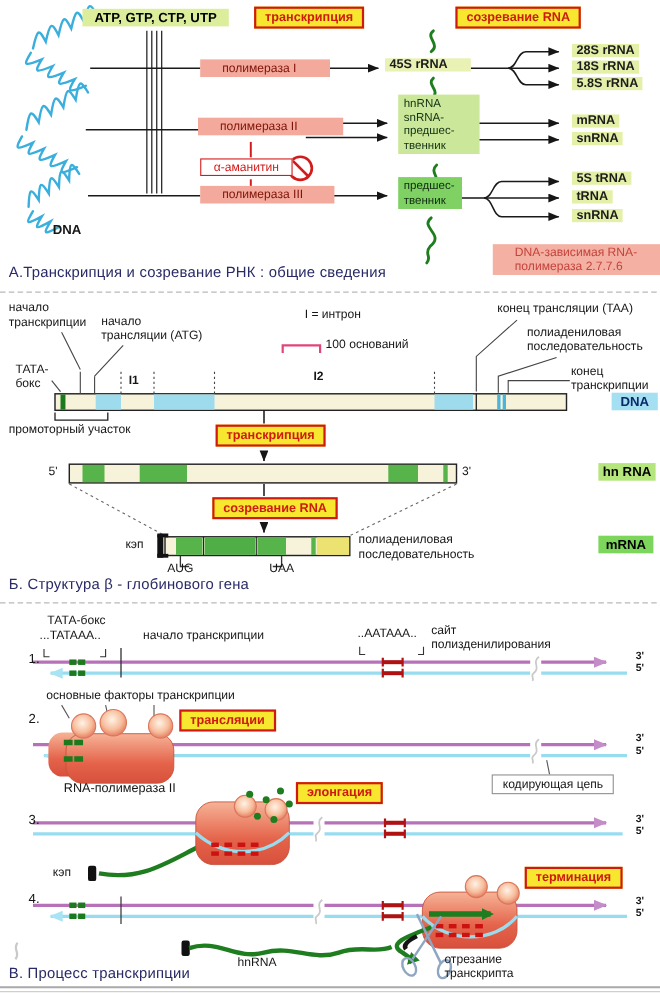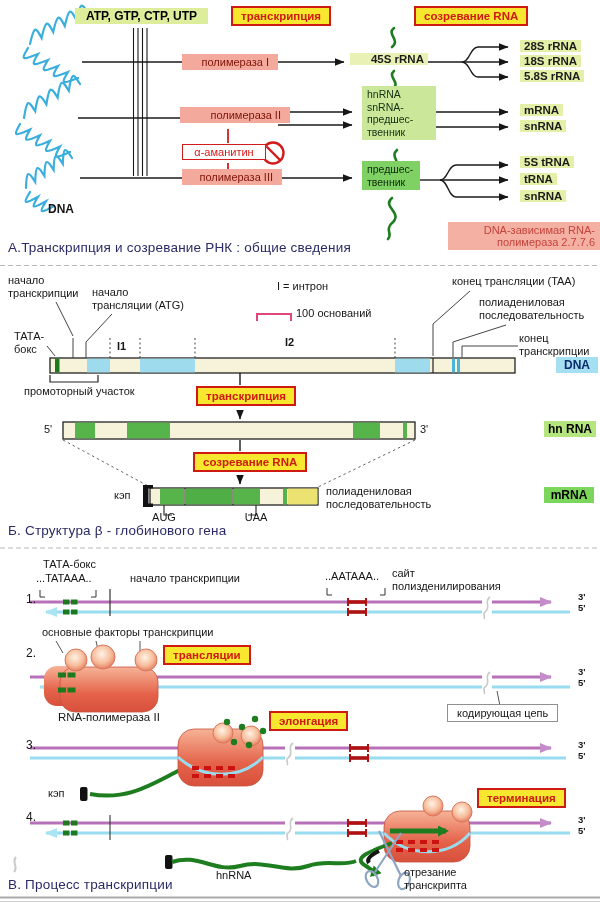--- a/index.html
+++ b/index.html
@@ -8,21 +8,21 @@
   svg{position:absolute;left:0;top:0}
   .t{position:absolute;font:11px/1.18 "Liberation Sans",sans-serif;color:#161616;white-space:pre-line}
   .b{font-weight:bold}
   .c{text-align:center}
   .s9{font-size:9.5px;font-weight:bold}
   .s12{font-size:12px}
   .cap{font-size:13.5px;font-weight:normal;color:var(--navy);letter-spacing:.2px}
   .ybox{position:absolute;background:var(--box_yellow);border:2px solid var(--accent_red);
         color:var(--accent_red);font-weight:bold;font-size:11.5px;padding:2px 8px;white-space:nowrap}
   .pink{position:absolute;background:var(--pink);color:var(--pink_text);font-size:11px;
-        text-align:right;padding:2px 9px}
+        text-align:left;padding:2px 20px}
   .pg{position:absolute;background:var(--pale_green);color:#1c1c1c;font-weight:bold;
       font-size:11.5px;padding:0 4px;white-space:nowrap}
   .gbox{position:absolute;background:var(--product_green);color:#143014;font-size:10.5px;
         line-height:1.2;padding:2px 5px;white-space:pre-line}
   .gbox2{position:absolute;background:var(--deep_green);color:#0e2a0e;font-size:10.5px;
         line-height:1.2;padding:2px 5px;white-space:pre-line}
   .tag{position:absolute;font-weight:bold;font-size:12px;text-align:center;padding:1px 4px}
   .amanitin{position:absolute;background:#fff;border:1.6px solid #d41b1b;color:#d41b1b;
             font-size:11px;text-align:center;padding:1px 4px}
   .wbox{position:absolute;background:#fff;border:1px solid #909090;color:#161616;
@@ -308,21 +308,21 @@
   <path d="M0,901.5 H600" stroke="#cfcfcf" stroke-width="1"></path>
 </svg>
 
 <div class="tag" style="left:75px;top:8px;width:125px;background:var(--ntp_green)">ATP, GTP, CTP, UTP</div>
 <div class="ybox" style="left:231px;top:6px">транскрипция</div>
 <div class="ybox" style="left:414px;top:6px">созревание RNA</div>
 <div class="pink" style="left:182px;top:54px;width:78px">полимераза I</div>
 <div class="pink" style="left:180px;top:107px;width:92px">полимераза II</div>
 <div class="pink" style="left:182px;top:169px;width:82px">полимераза III</div>
 <div class="amanitin" style="left:182px;top:144px;width:74px">α-аманитин</div>
-<div class="pg" style="left:350px;top:53px;width:70px;text-align:right;background:#e9f2b4">45S rRNA</div>
+<div class="pg" style="left:350px;top:53px;width:70px;text-align:left;background:#e9f2b4">45S rRNA</div>
 <div class="pg" style="left:520px;top:40px">28S rRNA</div>
 <div class="pg" style="left:520px;top:55px">18S rRNA</div>
 <div class="pg" style="left:520px;top:70px">5.8S rRNA</div>
 <div class="gbox" style="left:362px;top:86px;width:64px">hnRNA
 snRNA-
 предшес-
 твенник</div>
 <div class="pg" style="left:520px;top:104px">mRNA</div>
 <div class="pg" style="left:520px;top:120px">snRNA</div>
 <div class="gbox2" style="left:362px;top:161px;width:48px">предшес-
@@ -336,21 +336,21 @@
 <div class="t cap" style="left:8px;top:240px">А.Транскрипция и созревание РНК : общие сведения</div>
 
 <div class="t" style="left:8px;top:274px">начало
 транскрипции</div>
 <div class="t" style="left:92px;top:286px">начало
 трансляции (ATG)</div>
 <div class="t" style="left:277px;top:280px">I = интрон</div>
 <div class="t" style="left:296px;top:307px">100 оснований</div>
 <div class="t" style="left:14px;top:330px">ТАТА-
 бокс</div>
-<div class="t" style="left:24px;top:385px">промоторный участок</div>
+<div class="t" style="left:8px;top:385px">промоторный участок</div>
 <div class="t b" style="left:117px;top:340px">I1</div>
 <div class="t b" style="left:285px;top:336px">I2</div>
 <div class="t" style="left:452px;top:275px">конец трансляции (TAA)</div>
 <div class="t" style="left:479px;top:296px">полиадениловая
 последовательность</div>
 <div class="t" style="left:519px;top:332px">конец
 транскрипции</div>
 <div class="tag" style="left:556px;top:357px;width:34px;background:var(--tag_dna);color:#0b2a6b">DNA</div>
 <div class="ybox" style="left:196px;top:386px">транскрипция</div>
 <div class="t" style="left:44px;top:423px">5'</div>

